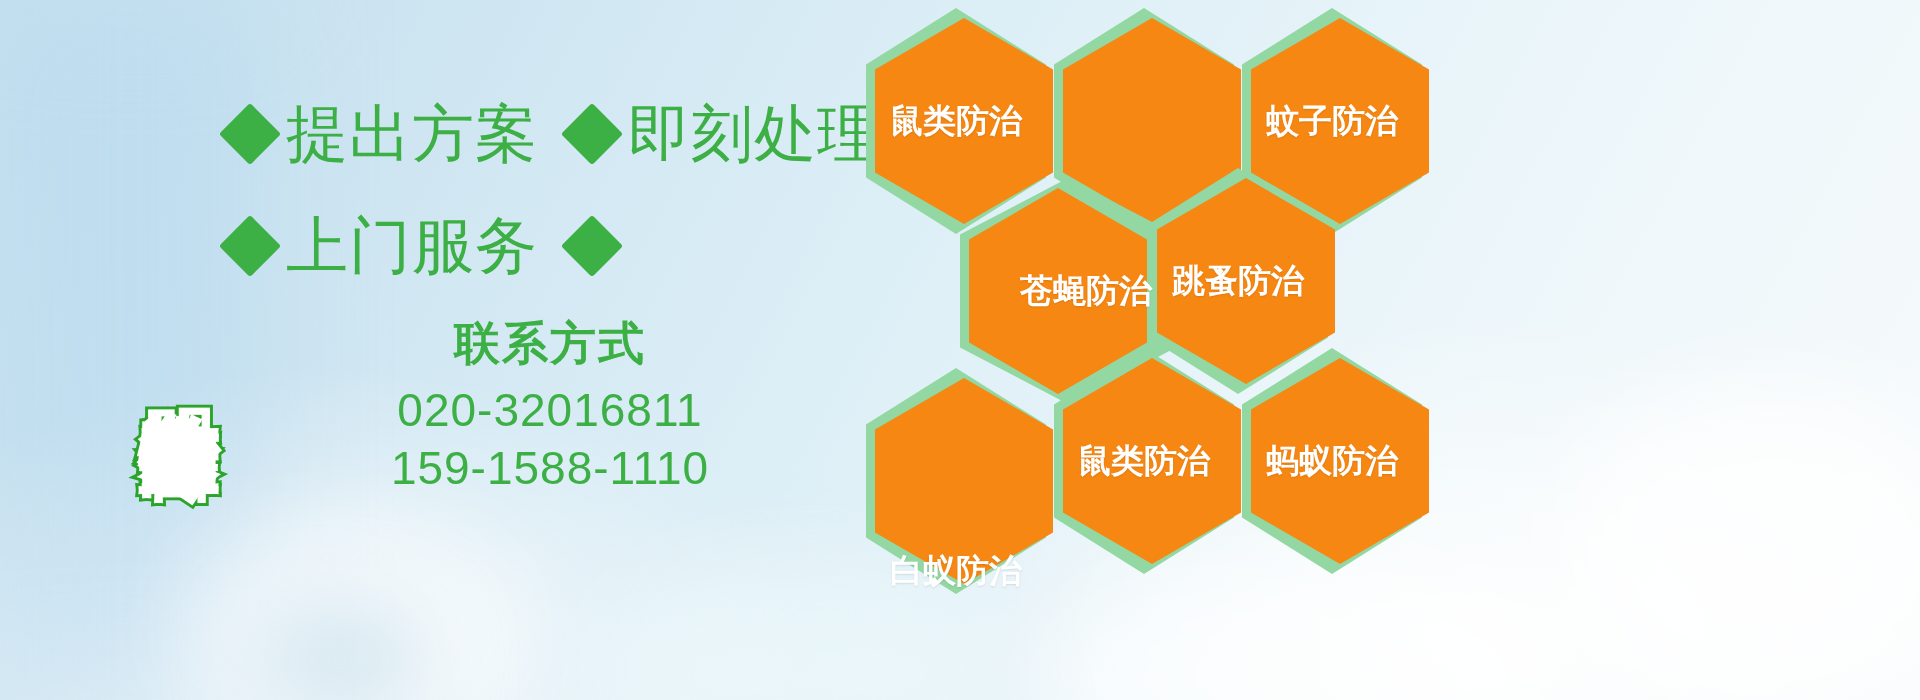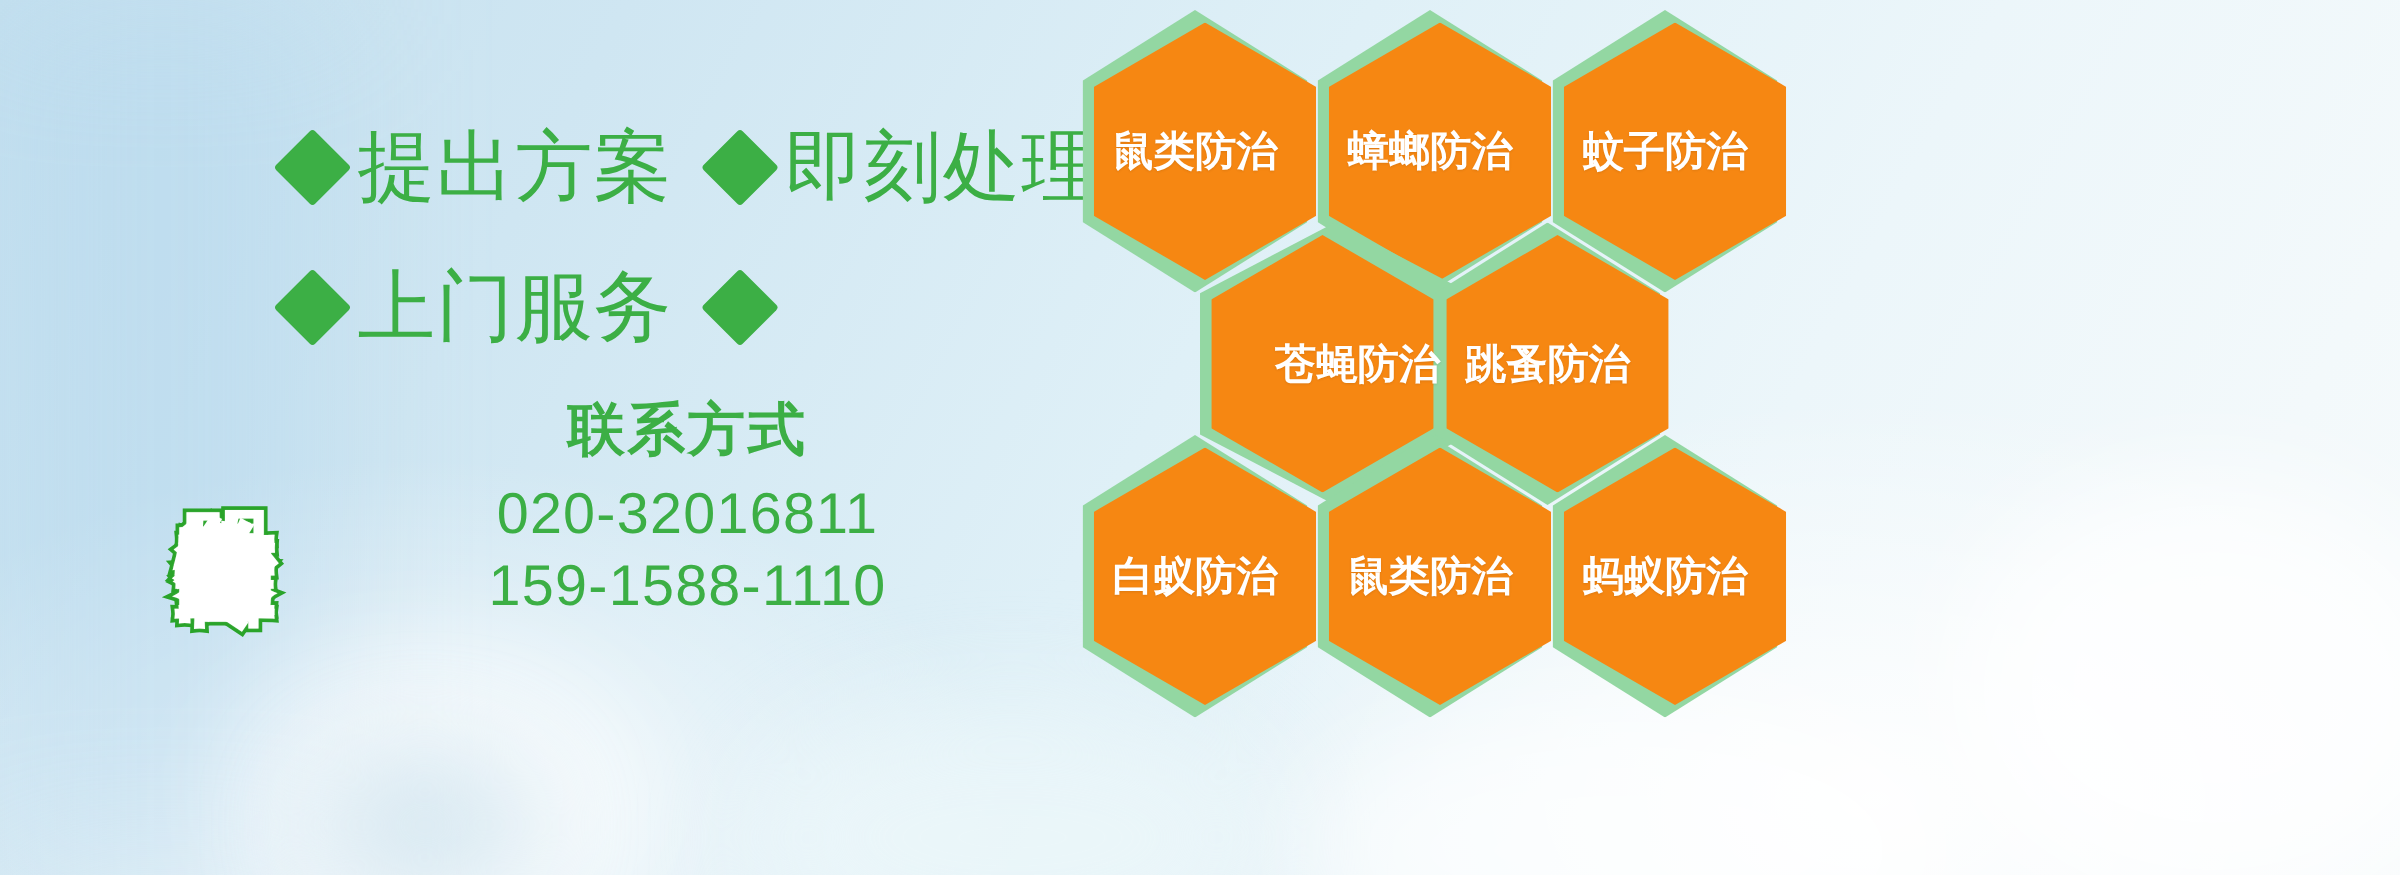--- a/index.html
+++ b/index.html
@@ -125,42 +125,41 @@
 
     <div class="hex" style="left:4px;  top:8px;">
       <span class="outer"></span>
       <span class="inner"></span>
       <span class="hex-label">鼠类防治</span>
     </div>
 
     <div class="hex" style="left:192px;top:8px;">
       <span class="outer"></span>
       <span class="inner"></span>
-      <span class="hex-label">蟑螂防治</span>
     </div>
 
     <div class="hex" style="left:380px;top:8px;">
       <span class="outer"></span>
       <span class="inner"></span>
       <span class="hex-label">蚊子防治</span>
     </div>
 
     <div class="hex" style="left:98px; top:178px;padding-left:36px;">
       <span class="outer"></span>
       <span class="inner"></span>
       <span class="hex-label">苍蝇防治</span>
     </div>
 
-    <div class="hex" style="left:286px;top:178px;">
+    <div class="hex" style="left:286px;top:168px;">
       <span class="outer"></span>
       <span class="inner"></span>
       <span class="hex-label">跳蚤防治</span>
     </div>
 
-    <div class="hex" style="left:4px;  top:348px;">
+    <div class="hex" style="left:4px;  top:368px;align-items:flex-end;">
       <span class="outer"></span>
       <span class="inner"></span>
       <span class="hex-label">白蚁防治</span>
     </div>
 
     <div class="hex" style="left:192px;top:348px;">
       <span class="outer"></span>
       <span class="inner"></span>
       <span class="hex-label">鼠类防治</span>
     </div>

